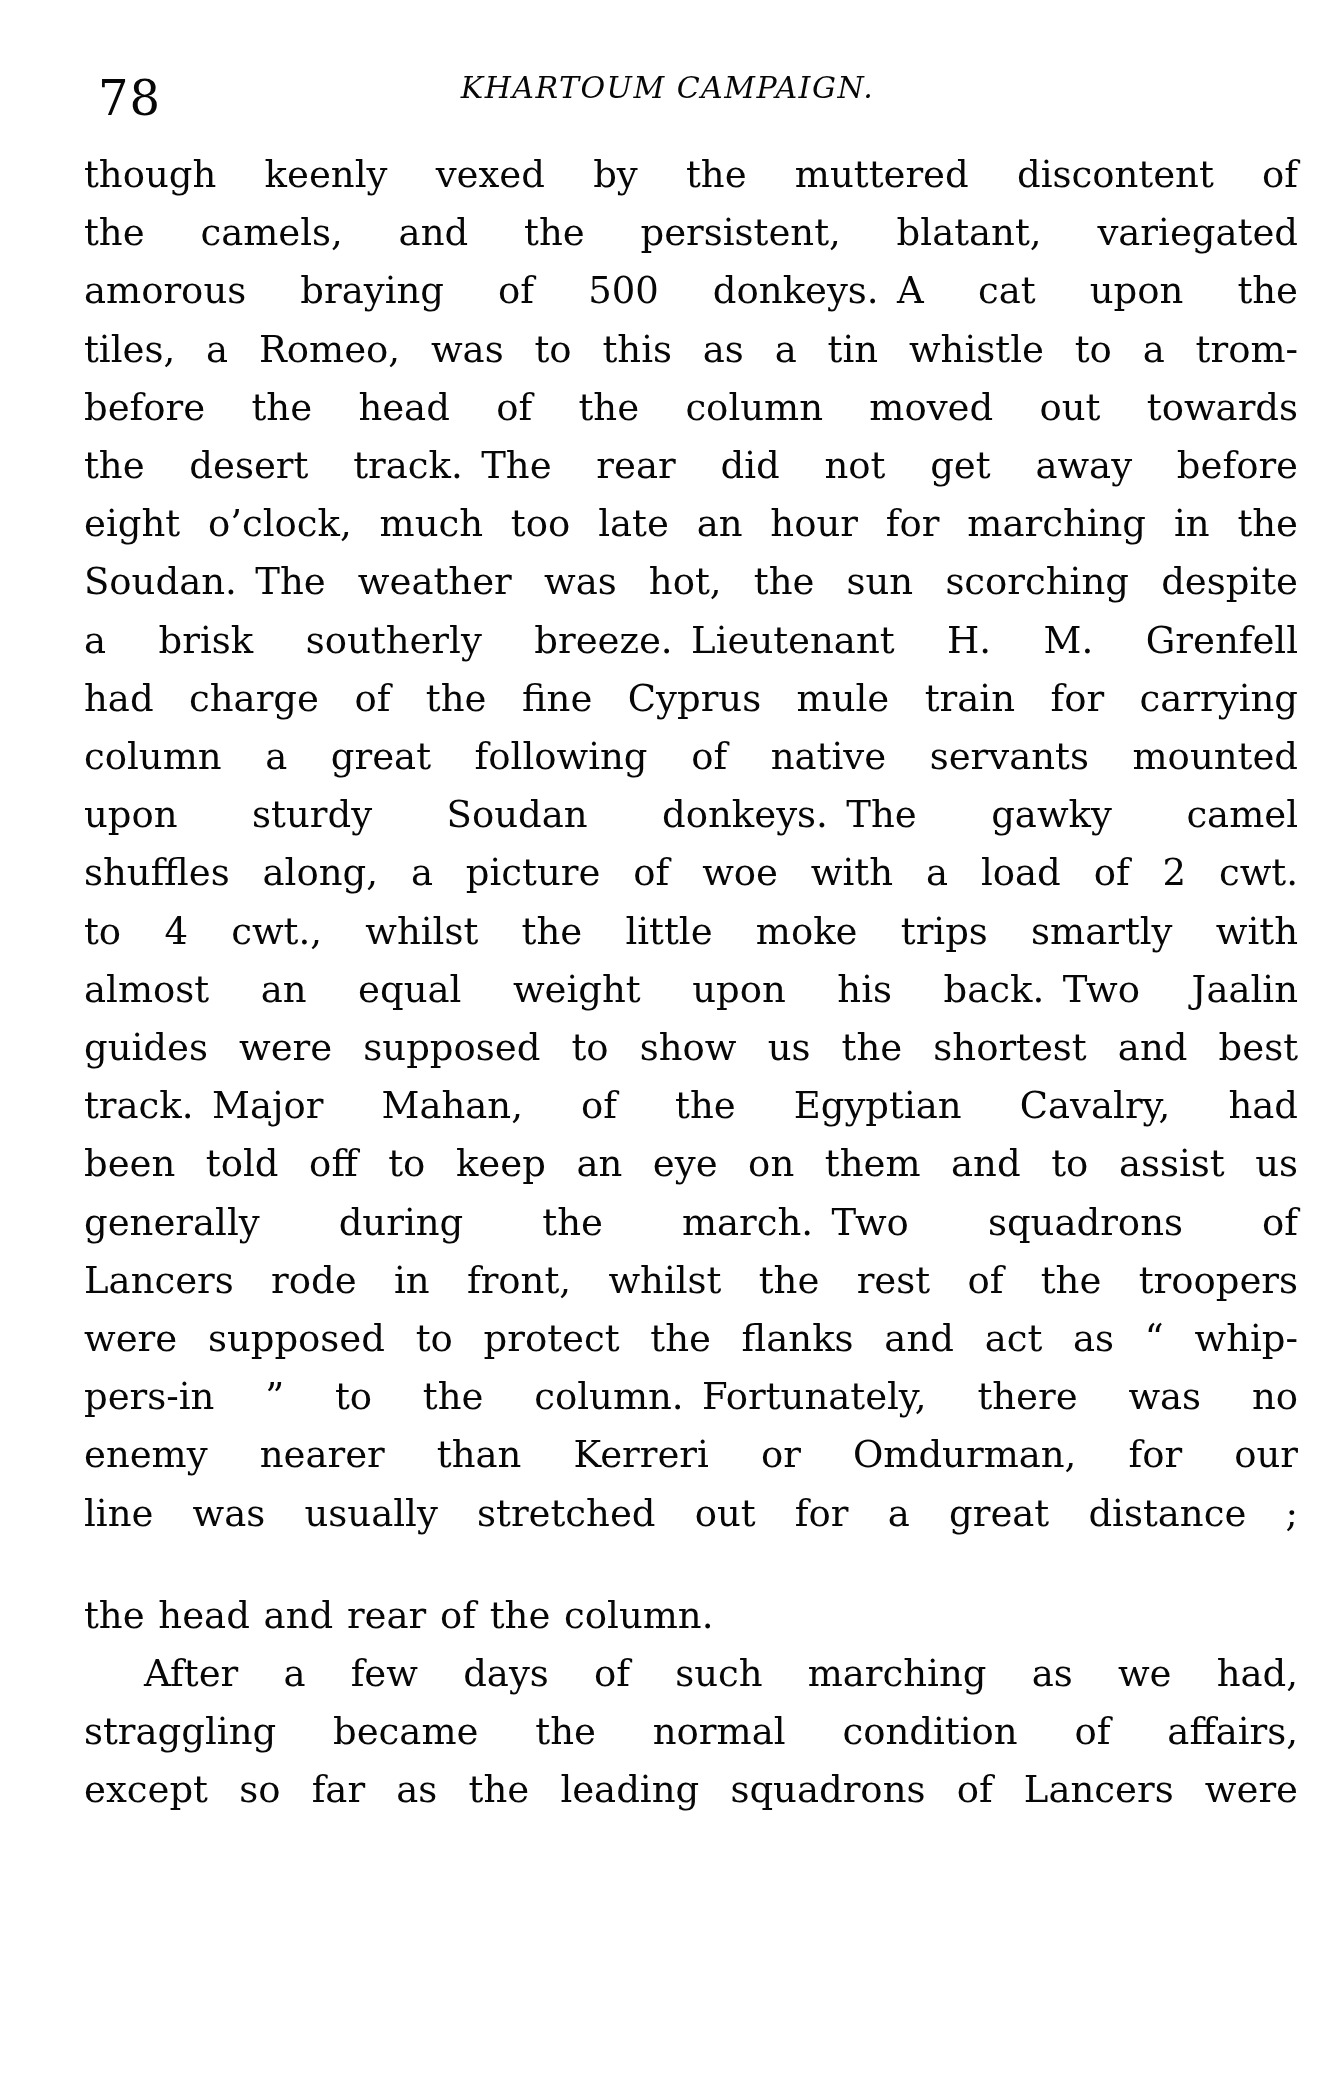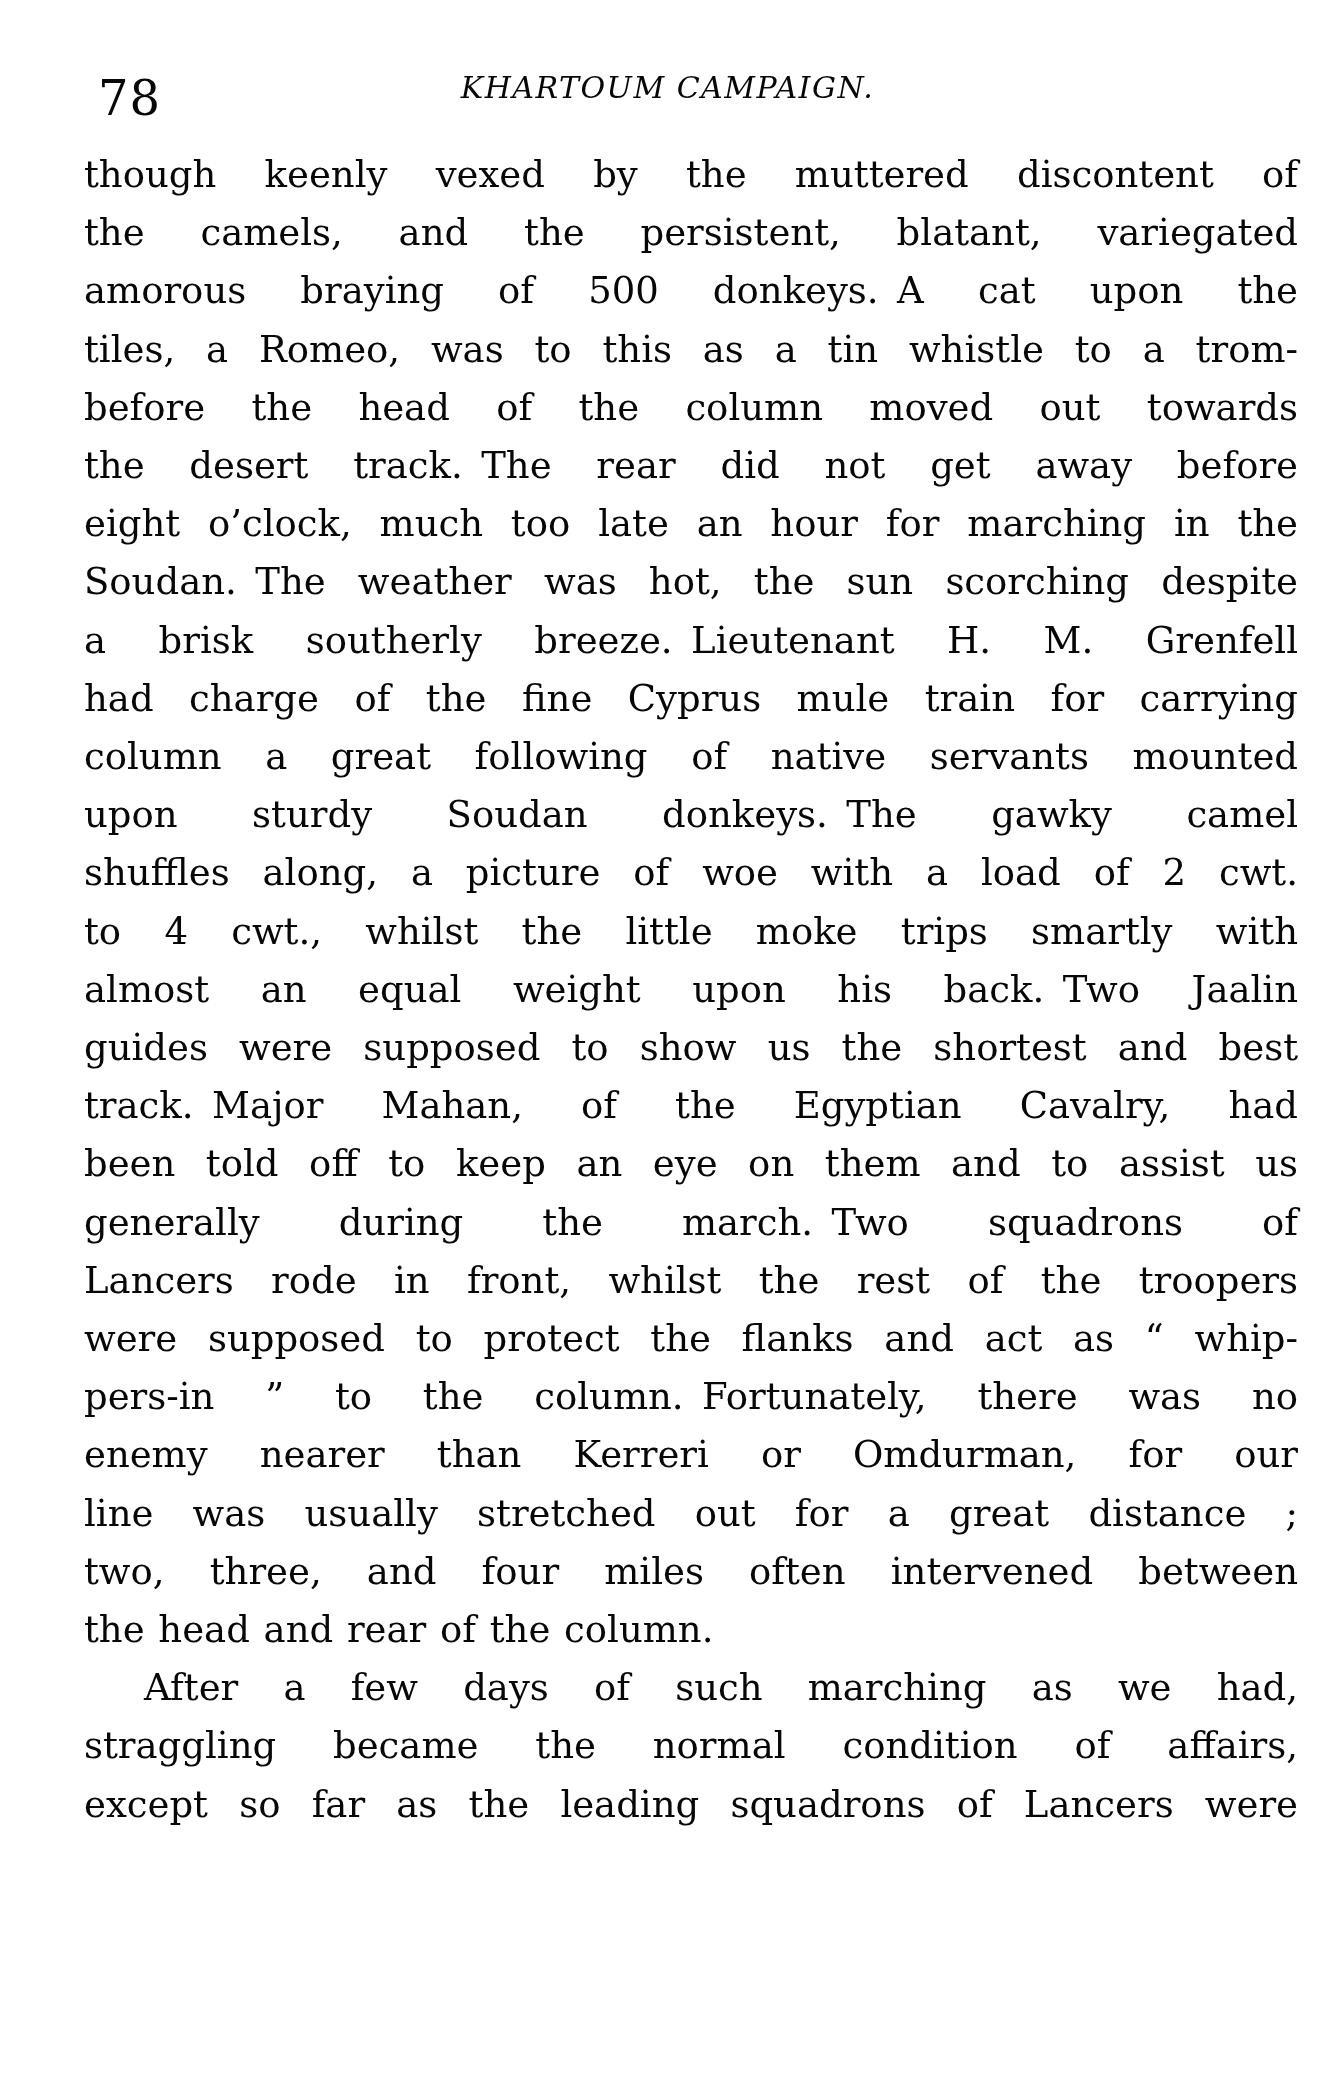--- a/index.html
+++ b/index.html
@@ -47,20 +47,21 @@
   }
   .line {
     font-size: 37px;
     line-height: 58.2px;
     text-align: justify;
     text-align-last: justify;
     word-spacing: 2px;
   }
   .line.flush {
     text-align-last: left;
+    margin-top: 44px;
   }
   .line.indent {
     text-indent: 60px;
   }
 </style>
 </head>
 <body>
 
 <div class="page">
   <div class="header">
@@ -85,19 +86,18 @@
       <div class="line">almost an equal weight upon his back. Two Jaalin</div>
       <div class="line">guides were supposed to show us the shortest and best</div>
       <div class="line">track. Major Mahan, of the Egyptian Cavalry, had</div>
       <div class="line">been told off to keep an eye on them and to assist us</div>
       <div class="line">generally during the march. Two squadrons of</div>
       <div class="line">Lancers rode in front, whilst the rest of the troopers</div>
       <div class="line">were supposed to protect the flanks and act as “ whip-</div>
       <div class="line">pers-in ” to the column. Fortunately, there was no</div>
       <div class="line">enemy nearer than Kerreri or Omdurman, for our</div>
       <div class="line">line was usually stretched out for a great distance ;</div>
-      <div class="line">two, three, and four miles often intervened between</div>
       <div class="line flush">the head and rear of the column.</div>
       <div class="line indent">After a few days of such marching as we had,</div>
       <div class="line">straggling became the normal condition of affairs,</div>
       <div class="line">except so far as the leading squadrons of Lancers were</div>
     </div>
 </div>
 
 </body></html>

